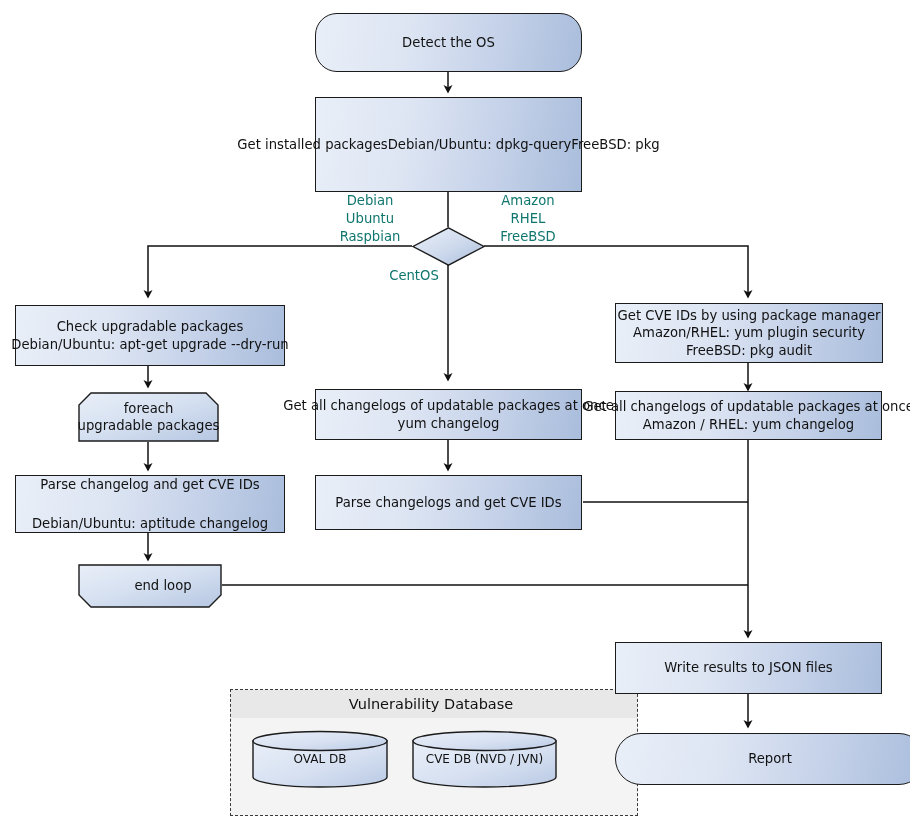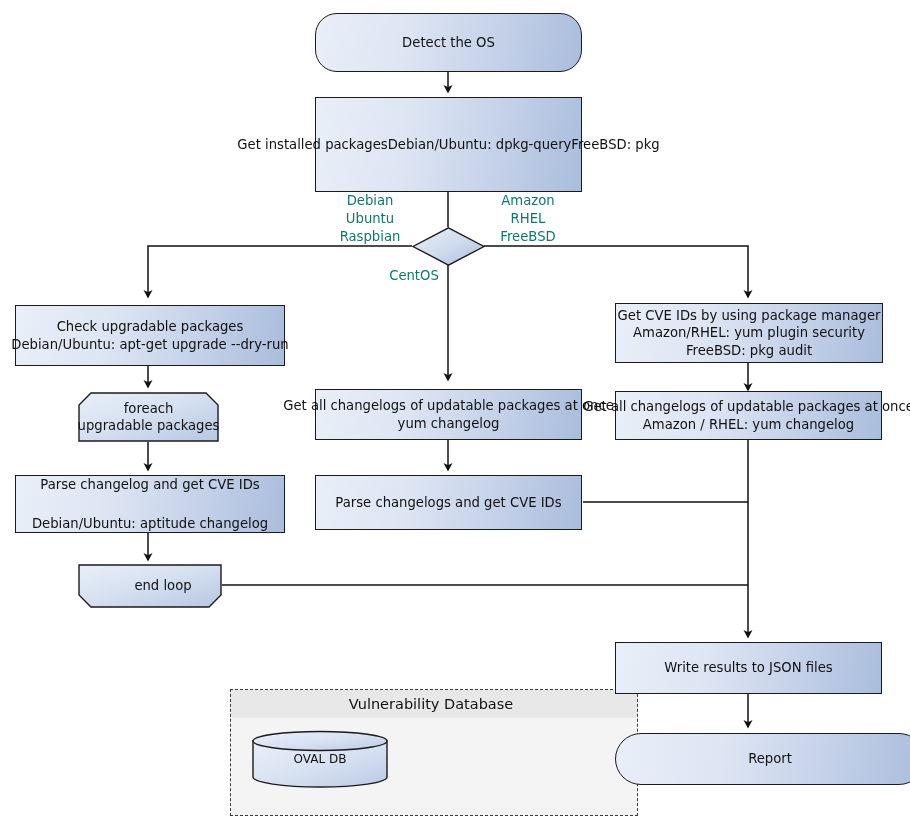--- a/index.html
+++ b/index.html
@@ -280,14 +280,28 @@
           <stop offset="55%" stop-color="#d6e0f1"></stop>
           <stop offset="100%" stop-color="#b9c9e4"></stop>
         </linearGradient>
       </defs>
       <path d="M1,10 L1,46 A67,10 0 0 0 135,46 L135,10 Z" fill="url(#cgrad1)" stroke="#1b1b1b" stroke-width="1.4"></path>
       <ellipse cx="68" cy="10" rx="67" ry="9.5" fill="url(#cgrad1)" stroke="#1b1b1b" stroke-width="1.4"></ellipse>
     </svg>
     <div class="txt">OVAL DB</div>
   </div>
 
+  <div class="cylinder" style="left:412px; top:731px; width:145px; height:56px;">
+    <svg width="145" height="56" viewBox="0 0 145 56">
+      <defs>
+        <linearGradient id="cgrad2" x1="0" y1="0" x2="1" y2="1">
+          <stop offset="0%" stop-color="#eaf0f9"></stop>
+          <stop offset="55%" stop-color="#d6e0f1"></stop>
+          <stop offset="100%" stop-color="#b9c9e4"></stop>
+        </linearGradient>
+      </defs>
+      <path d="M1,10 L1,46 A71.5,10 0 0 0 144,46 L144,10 Z" fill="url(#cgrad2)" stroke="#1b1b1b" stroke-width="1.4"></path>
+      <ellipse cx="72.5" cy="10" rx="71.5" ry="9.5" fill="url(#cgrad2)" stroke="#1b1b1b" stroke-width="1.4"></ellipse>
+    </svg>
+    <div class="txt">CVE DB (NVD / JVN)</div>
+  </div>
 
 </div>
 
 </body></html>

